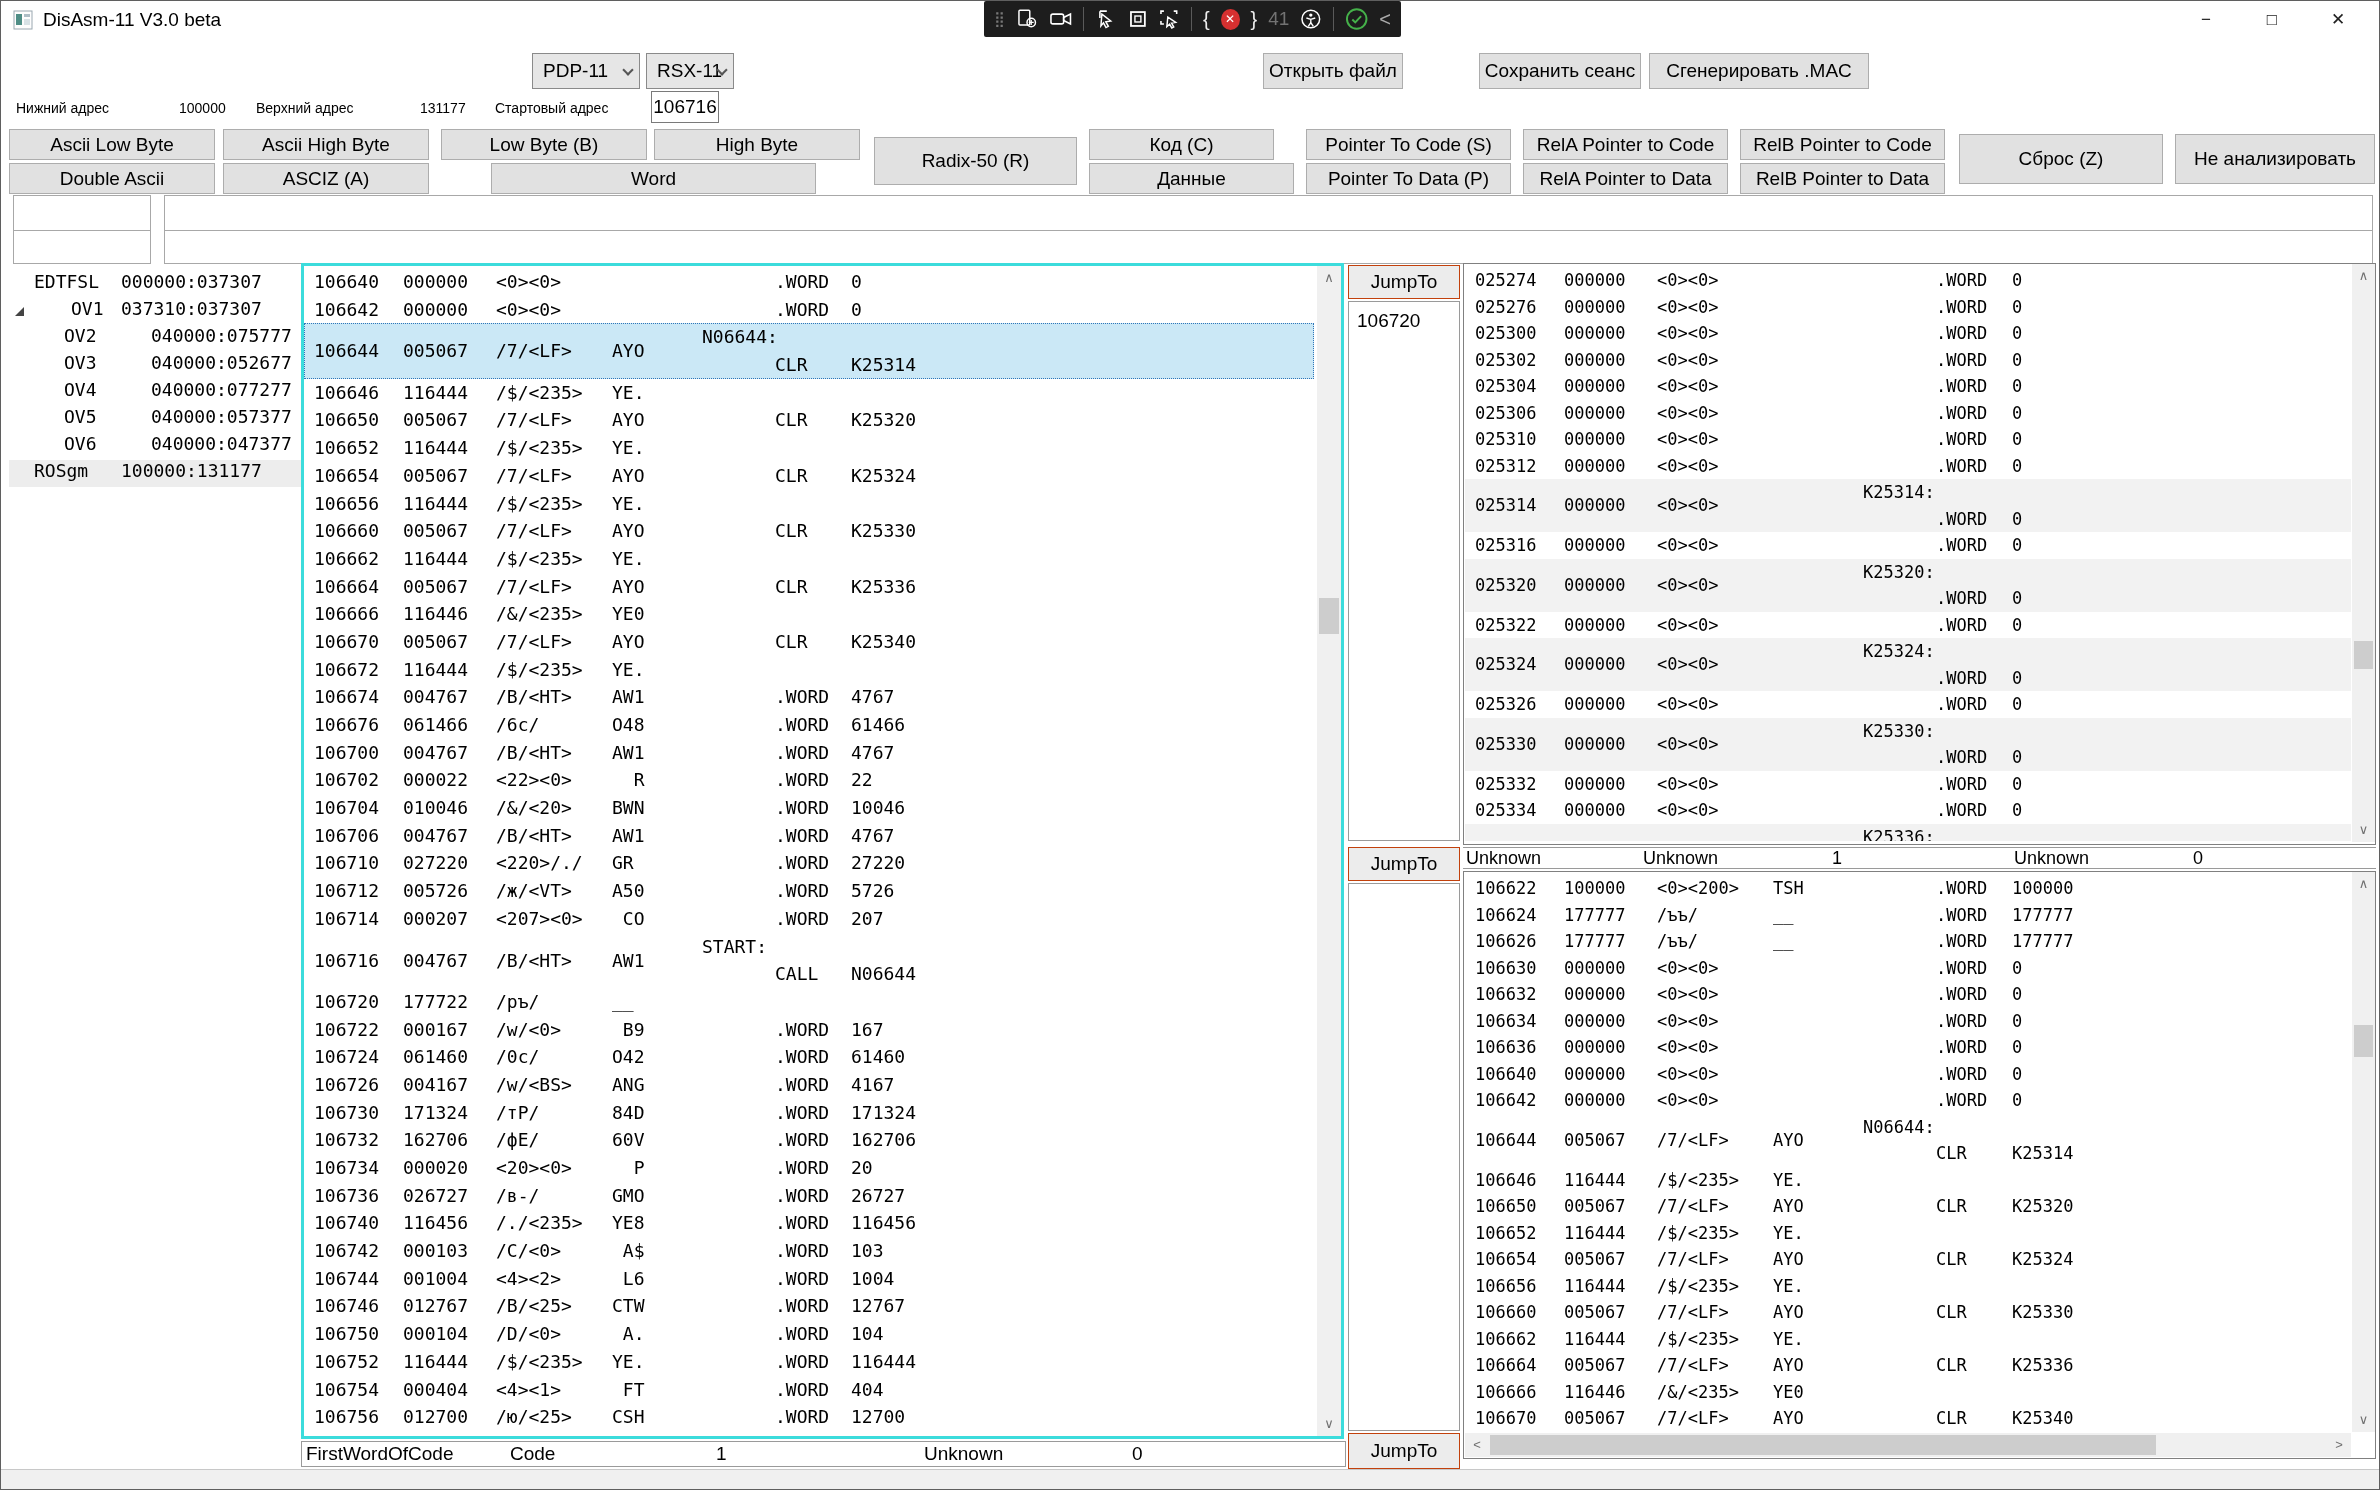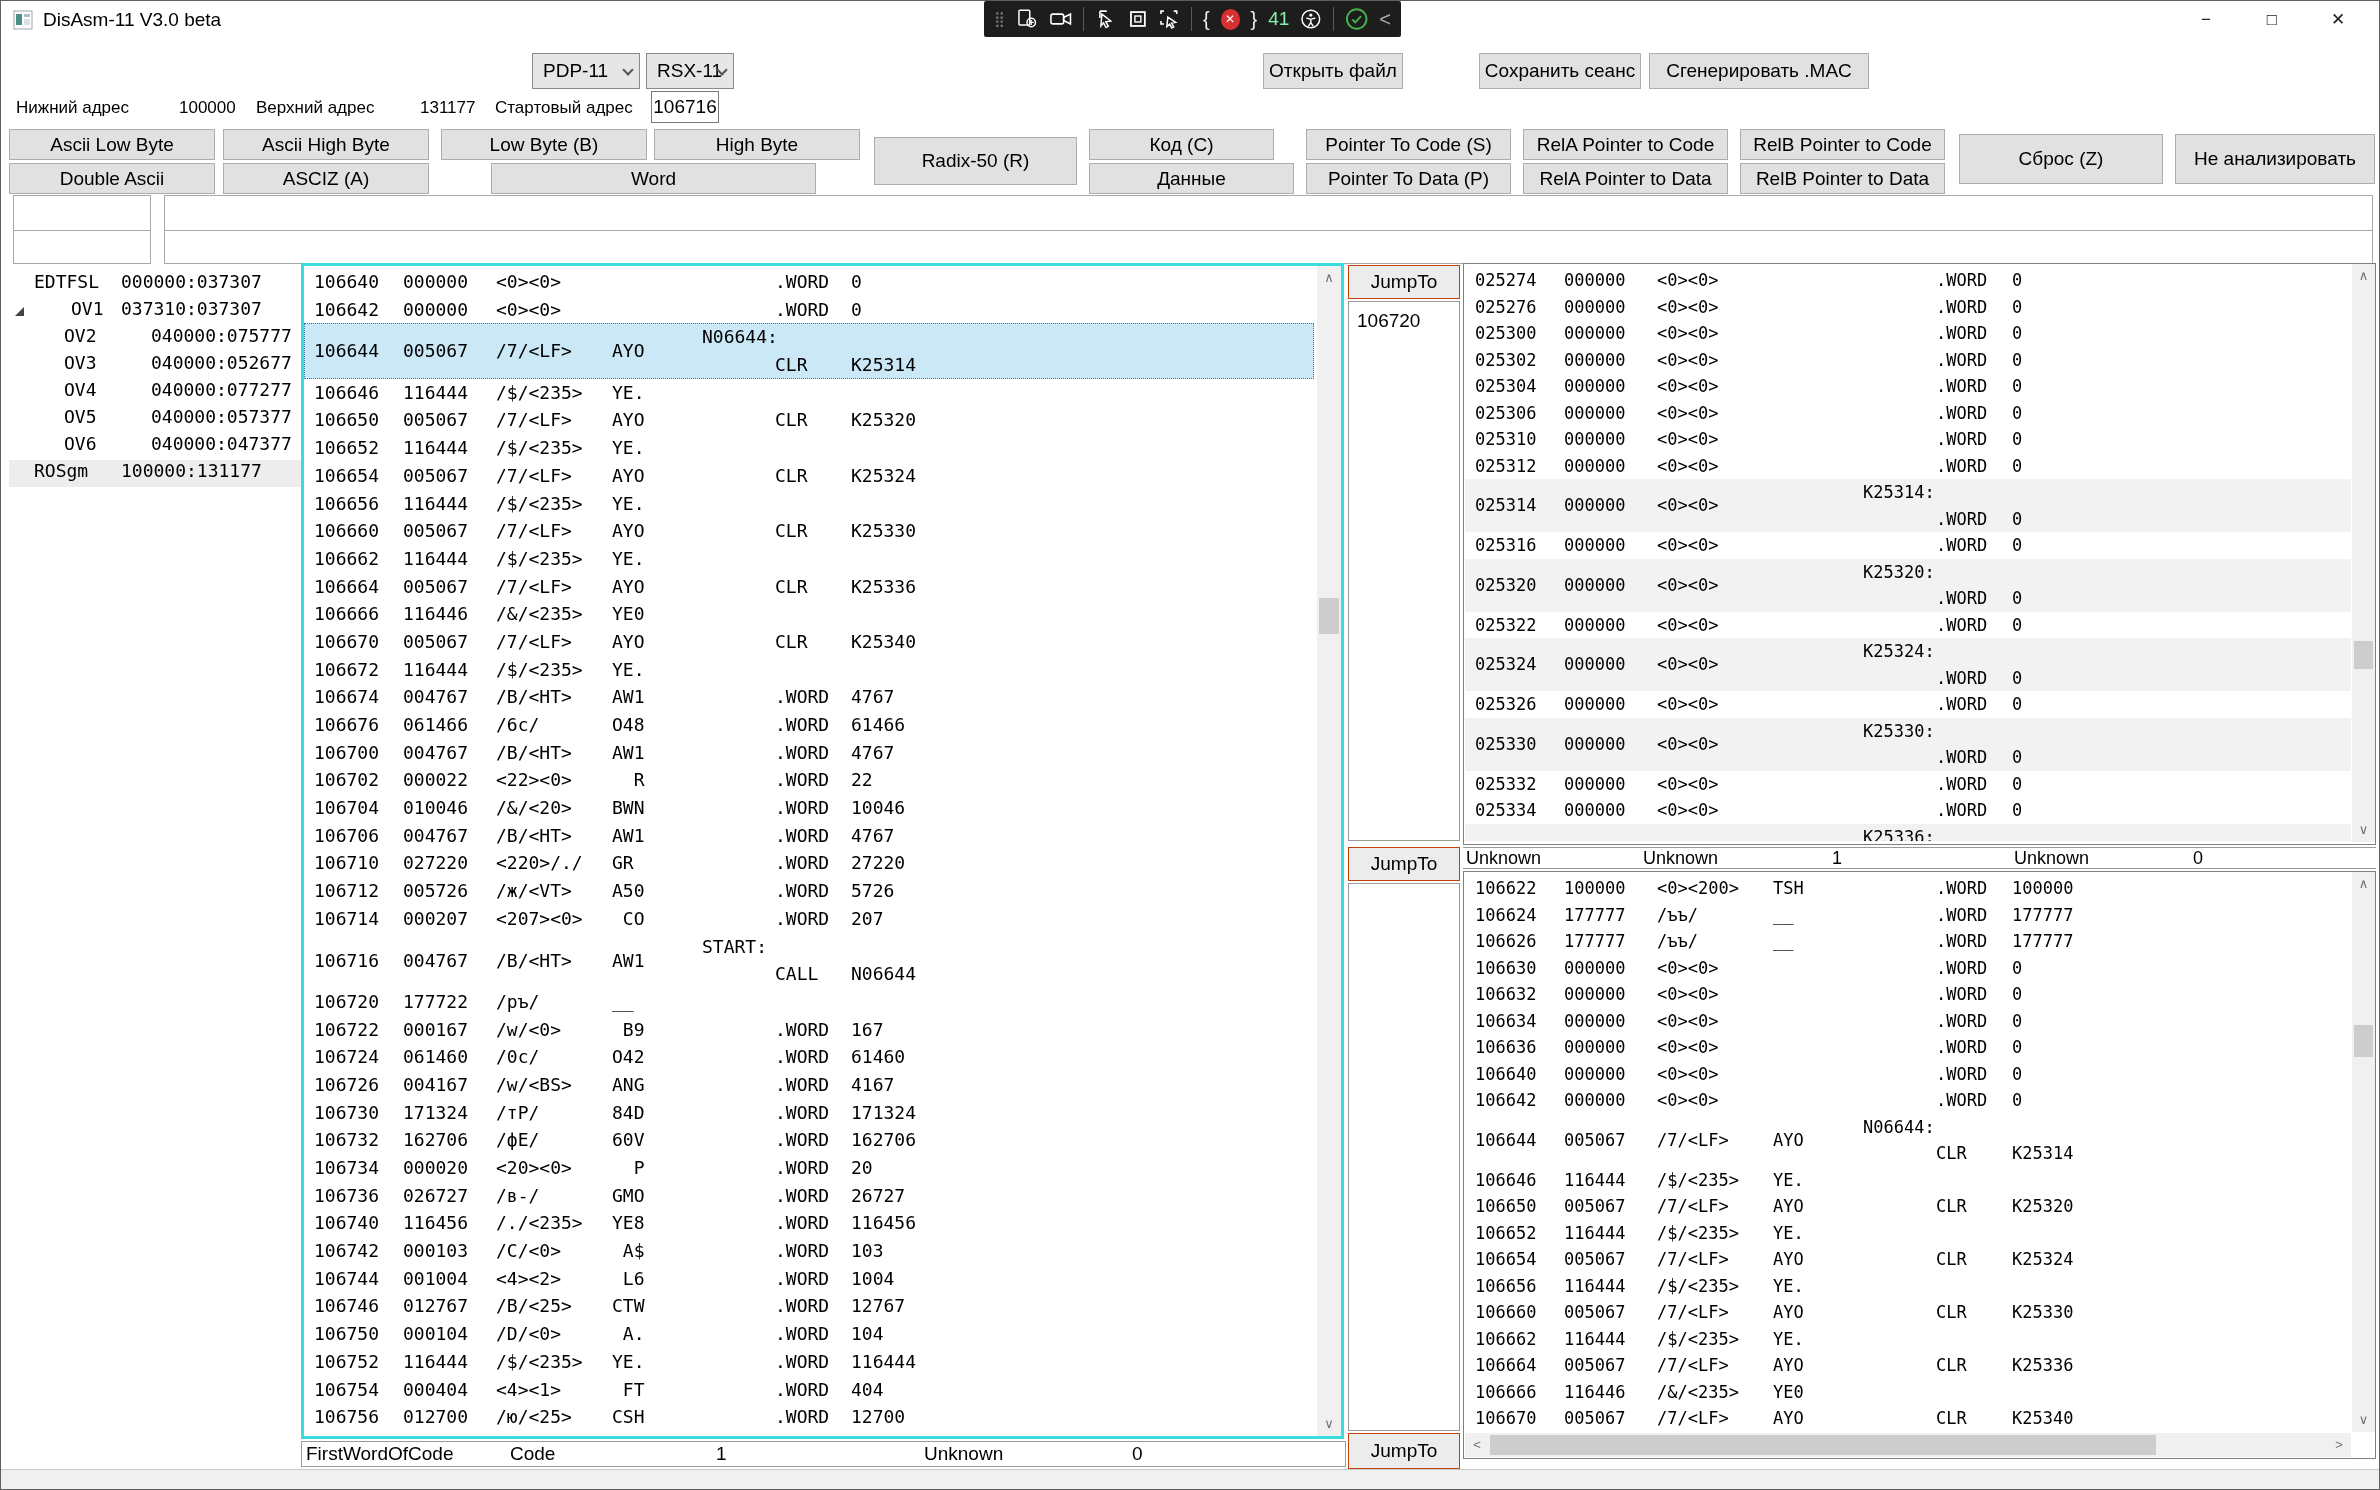--- a/index.html
+++ b/index.html
@@ -11,34 +11,34 @@
   #title-text{position:absolute;left:42px;top:0;height:38px;line-height:38px;font-size:19px}
   .wbtn{position:absolute;top:0;width:66px;height:38px;text-align:center;line-height:38px;font-size:17px;color:#222}
   #btn-min{left:2172px}#btn-max{left:2238px}#btn-close{left:2304px}
   
   #capturebar{position:absolute;left:983px;top:0;width:417px;height:36px;background:#1d1d1d;border-radius:2px;display:flex;align-items:center;gap:11px;padding:0 10px}
   #capturebar .sep{width:1px;height:24px;background:#5a5a5a}
   #capturebar .grip{color:#777;font-size:15px}
   #capturebar svg{display:block}
   .brace{color:#eee;font-size:20px}
   .badge{width:21px;height:21px;border-radius:50%;background:#d63030;color:#fff;font-size:12px;line-height:21px;text-align:center}
-  .count{color:#86efac;font-size:19px}
+  .count{color:#737373;font-size:19px}
   .chevl{color:#aaa;font-size:20px}
   
   .combo{position:absolute;top:52px;height:36px;background:#e6e6e6;border:1px solid #8a8a8a;font-size:19px;line-height:34px;padding-left:10px}
   .combo .arr{position:absolute;right:7px;top:12px;width:8px;height:8px;border-right:2px solid #555;border-bottom:2px solid #555;transform:rotate(45deg)}
   #combo-cpu{left:531px;width:108px}
   #combo-os{left:645px;width:88px}
   #path-input{position:absolute;left:748px;top:52px;width:500px;height:36px;background:#fff;border:1px solid #7a7a7a;font-size:19px;line-height:34px;text-align:center}
   .pbtn{position:absolute;background:#e1e1e1;border:1px solid #adadad;font-size:19px;text-align:center;display:flex;align-items:center;justify-content:center}
   #btn-open{left:1262px;top:52px;width:140px;height:36px}
   #btn-save{left:1478px;top:52px;width:162px;height:36px}
   #btn-mac{left:1648px;top:52px;width:220px;height:36px}
   
-  .alabel{position:absolute;top:92px;height:30px;line-height:30px;font-size:17px}
+  .alabel{position:absolute;top:92px;height:30px;line-height:30px;font-size:14px}
   #lbl-lower{left:15px}#val-lower{left:178px}#lbl-upper{left:255px}#val-upper{left:419px}#lbl-start{left:494px}
   #start-input{position:absolute;left:650px;top:90px;width:68px;height:32px;background:#fff;border:1px solid #7a7a7a;font-size:19px;line-height:30px;text-align:center}
   
   .tbtn{position:absolute;background:#e1e1e1;border:1px solid #adadad;font-size:19px;display:flex;align-items:center;justify-content:center}
   
   .hbox{position:absolute;background:#fff;border:1px solid #a8a8a8}
   
   #tree{position:absolute;left:8px;top:266px;width:292px;height:1196px;background:#fff;overflow:hidden}
   .trow{position:absolute;left:0;right:0;height:27px;line-height:27px;font:18px "DejaVu Sans Mono",monospace;white-space:pre}
   .trow span{position:absolute;top:0}

